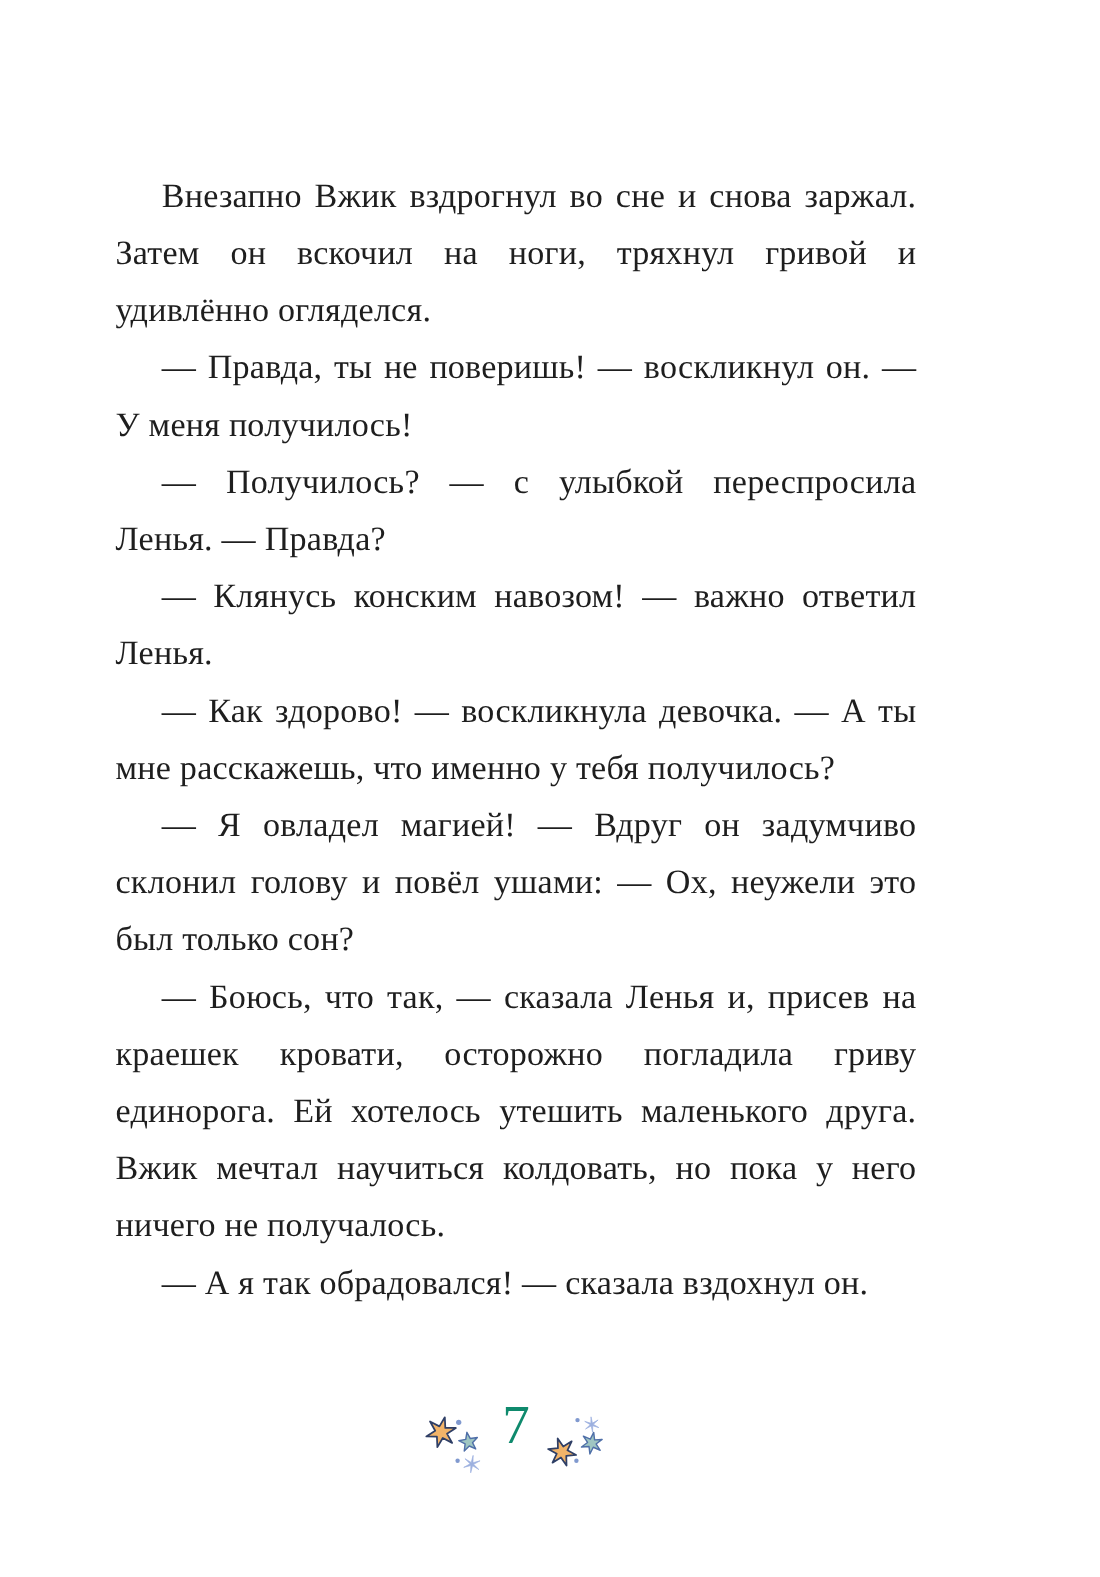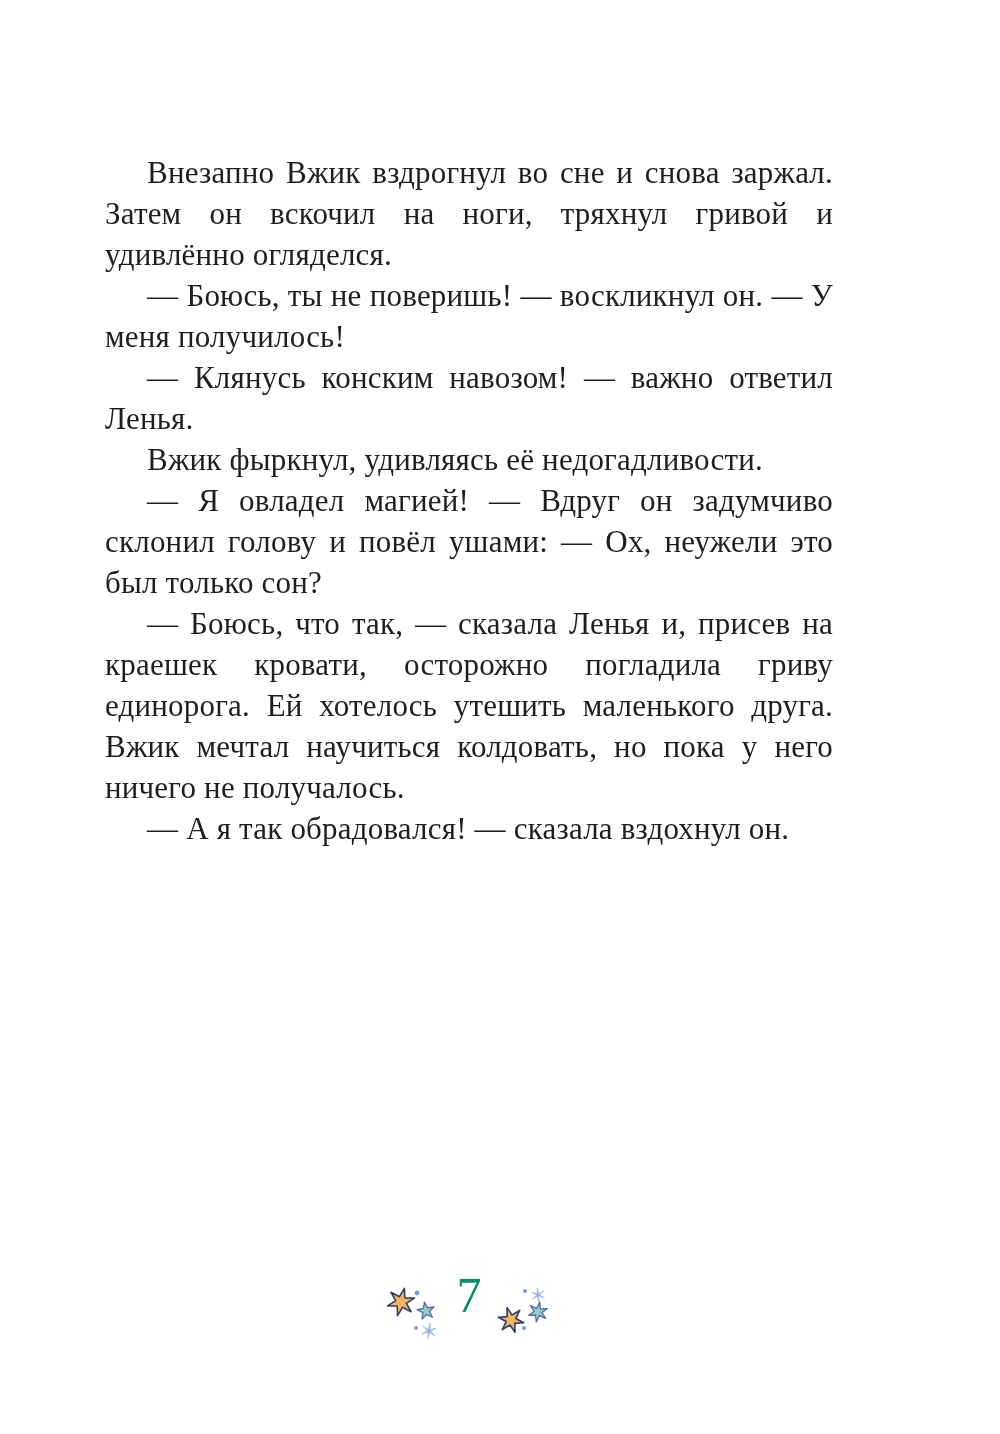--- a/index.html
+++ b/index.html
@@ -19,21 +19,21 @@
     position: absolute;
     left: 105px;
     top: 152px;
     width: 728px;
     color: var(--text, #1e1e1e);
   }
   .text-block p {
     margin: 0;
     padding: 0;
     font-size: 31px;
-    line-height: 41px;
+    line-height: 52px;
     text-indent: 42px;
     text-align: justify;
     letter-spacing: 0.2px;
   }
   .footer {
     position: absolute;
     left: 0;
     top: 1274px;
     width: 1000px;
     height: 80px;
@@ -64,23 +64,24 @@
   .star-sparkle{ fill: var(--star-blue,   #92a8dc); stroke: var(--star-blue, #92a8dc); stroke-width: 0.6; stroke-linejoin: round; opacity: 0.9; }
   .star-dot    { fill: var(--star-dot,    #8099cf); }
 </style>
 </head>
 <body>
 
 <div class="page">
 
   <div class="text-block">
     <p>Внезапно Вжик вздрогнул во сне и снова заржал. Затем он вскочил на ноги, тряхнул гривой и удивлённо огляделся.</p>
-    <p>— Боюсь, ты не поверишь! — воскликнул он. — У меня получилось!</p>
+    <p>— Правда, ты не поверишь! — воскликнул он. — У меня получилось!</p>
+    <p>— Получилось? — с улыбкой переспросила Ленья. — Правда?</p>
     <p>— Клянусь конским навозом! — важно ответил Ленья.</p>
-    <p>Вжик фыркнул, удивляясь её недогадливости.</p>
+    <p>— Как здорово! — воскликнула девочка. — А ты мне расскажешь, что именно у тебя получилось?</p>
     <p>— Я овладел магией! — Вдруг он задумчиво склонил голову и повёл ушами: — Ох, неужели это был только сон?</p>
     <p>— Боюсь, что так, — сказала Ленья и, присев на краешек кровати, осторожно погладила гриву единорога. Ей хотелось утешить маленького друга. Вжик мечтал научиться колдовать, но пока у него ничего не получалось.</p>
     <p>— А я так обрадовался! — сказала вздохнул он.</p>
   </div>
 
   <div class="footer">
 
     <svg class="stars-left" width="62" height="60" viewBox="0 0 62 60" aria-hidden="true">
 
       <g transform="translate(18,20) rotate(14)">

